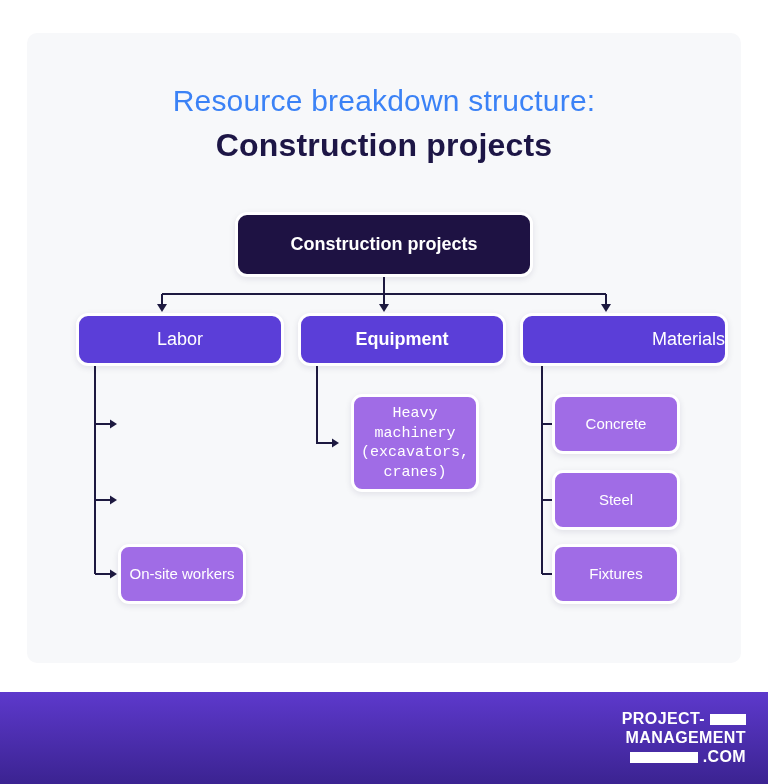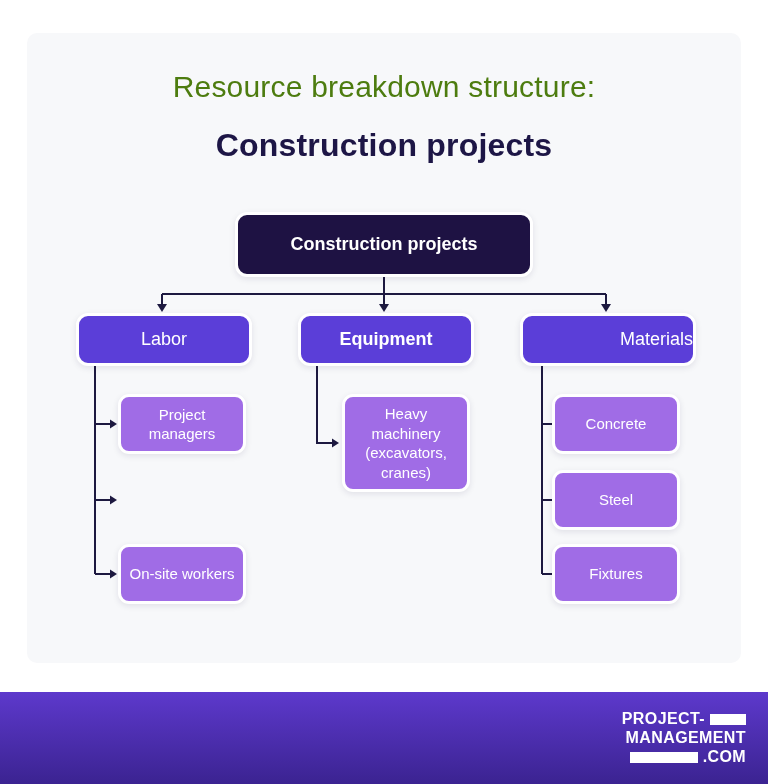--- a/index.html
+++ b/index.html
@@ -5,51 +5,51 @@
   html,body{margin:0;padding:0;background:#ffffff;}
   .canvas{
     position:relative;width:768px;height:784px;background:#ffffff;overflow:hidden;
     font-family:"Liberation Sans",sans-serif;
   }
   .card{
     position:absolute;left:27px;top:33px;width:714px;height:630px;
     background:#f7f8fa;border-radius:10px;
   }
   .title-line1{
-    position:absolute;left:0;top:70px;width:768px;text-align:center;
-    font-size:30px;font-weight:400;color:#4d7c0f;letter-spacing:.2px;
+    position:absolute;left:0;top:84px;width:768px;text-align:center;
+    font-size:30px;font-weight:400;color:#3b82f6;letter-spacing:.2px;
   }
   .title-line2{
     position:absolute;left:0;top:127px;width:768px;text-align:center;
     font-size:32px;font-weight:700;color:#1d1646;letter-spacing:.2px;
   }
   .connectors{position:absolute;left:0;top:0;pointer-events:none;}
   .node{
     position:absolute;box-sizing:border-box;border:3px solid #ffffff;border-radius:12px;
     display:flex;align-items:center;justify-content:center;text-align:center;color:#ffffff;
     box-shadow:0 2px 6px rgba(25,16,70,0.10);
   }
   .node-root{
     left:235px;top:212px;width:298px;height:65px;background:#1e1243;
     font-size:18px;font-weight:700;
   }
-  .node-cat{top:313px;width:176px;height:53px;background:#5b3ed8;font-size:18px;font-weight:400;}
+  .node-cat{top:313px;width:208px;height:53px;background:#5b3ed8;font-size:18px;font-weight:400;}
   .cat-labor{left:76px;}
   .cat-equipment{left:298px;font-weight:bold;}
   .cat-materials{left:520px;justify-content:flex-end;}
   .node-child{
     width:128px;height:60px;background:#a06ce6;font-size:15px;line-height:1.3;
     border-radius:11px;padding:2px 4px;font-weight:400;
   }
   .col-labor{left:118px;}
   .col-materials{left:552px;}
   .row-1{top:394px;}
   .row-2{top:470px;}
   .row-3{top:544px;}
-  .node-child-tall{left:342px;top:394px;height:98px;padding:2px 13px;}
+  .node-child-tall{left:351px;top:394px;height:98px;padding:2px 13px;font-family:Liberation Mono, monospace;}
   .footer{
     position:absolute;left:0;top:692px;width:768px;height:92px;
     background:linear-gradient(180deg,#5d39cc 0%,#3b2391 100%);
   }
   .logo{
     position:absolute;right:22px;top:17px;text-align:right;color:#ffffff;
     font-size:16px;font-weight:700;line-height:19px;letter-spacing:.4px;
   }
   .logo-line{white-space:nowrap;}
   .logo-bar{
@@ -97,23 +97,20 @@
   <div class="node node-cat cat-labor">
     <span>Labor</span>
   </div>
   <div class="node node-cat cat-equipment">
     <span>Equipment</span>
   </div>
   <div class="node node-cat cat-materials">
     <span>Materials</span>
   </div>
 
-  <div class="node node-child col-labor row-1">
-    <span>Project managers</span>
-  </div>
   <div class="node node-child col-labor row-3">
     <span>On-site workers</span>
   </div>
 
   <div class="node node-child node-child-tall">
     <span>Heavy machinery (excavators, cranes)</span>
   </div>
 
   <div class="node node-child col-materials row-1">
     <span>Concrete</span>

